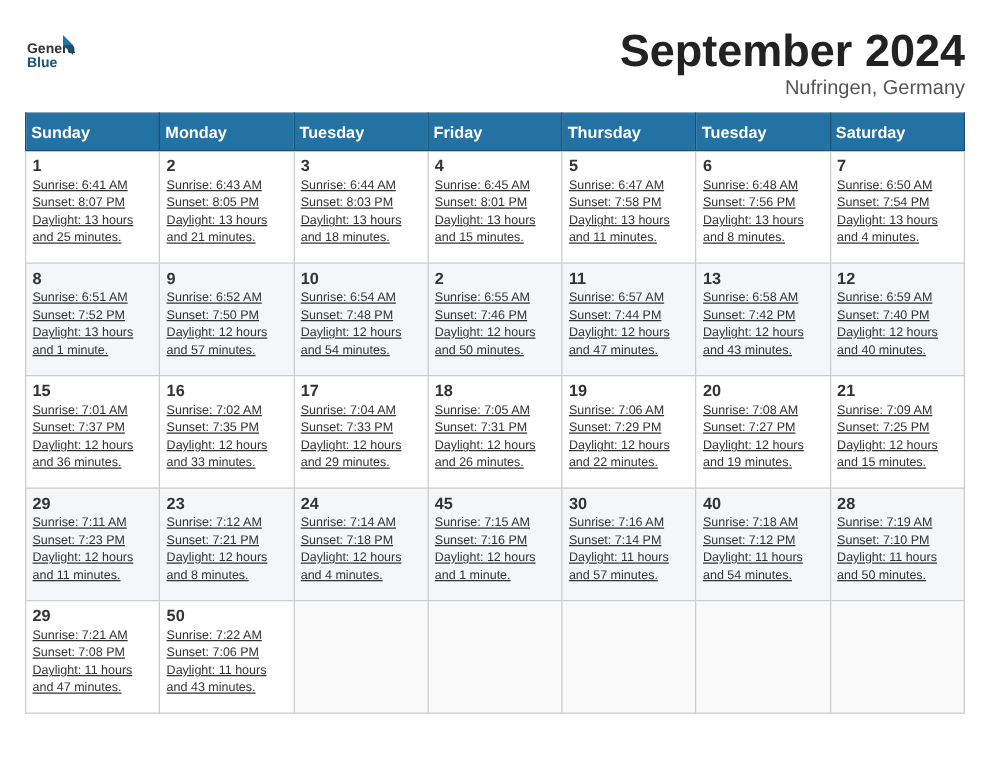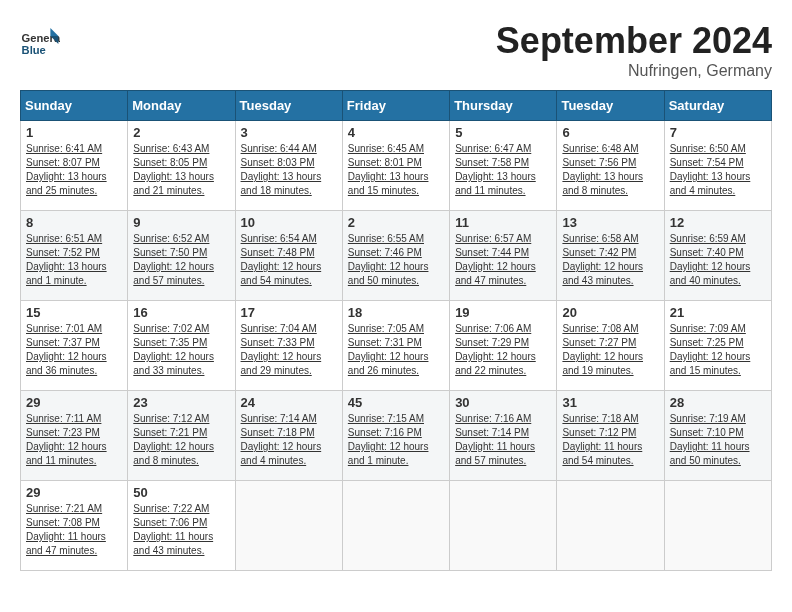--- a/index.html
+++ b/index.html
@@ -323,21 +323,21 @@
       </td>
         <td>
         <span class="day-number">30</span>
         <span class="day-info">
           Sunrise: 7:16 AM<br>
           Sunset: 7:14 PM<br>
           Daylight: 11 hours and 57 minutes.
         </span>
       </td>
         <td>
-        <span class="day-number">31</span>
+        <span class="day-number">40</span>
         <span class="day-info">
           Sunrise: 7:18 AM<br>
           Sunset: 7:12 PM<br>
           Daylight: 11 hours and 54 minutes.
         </span>
       </td>
         <td>
         <span class="day-number">28</span>
         <span class="day-info">
           Sunrise: 7:19 AM<br>

